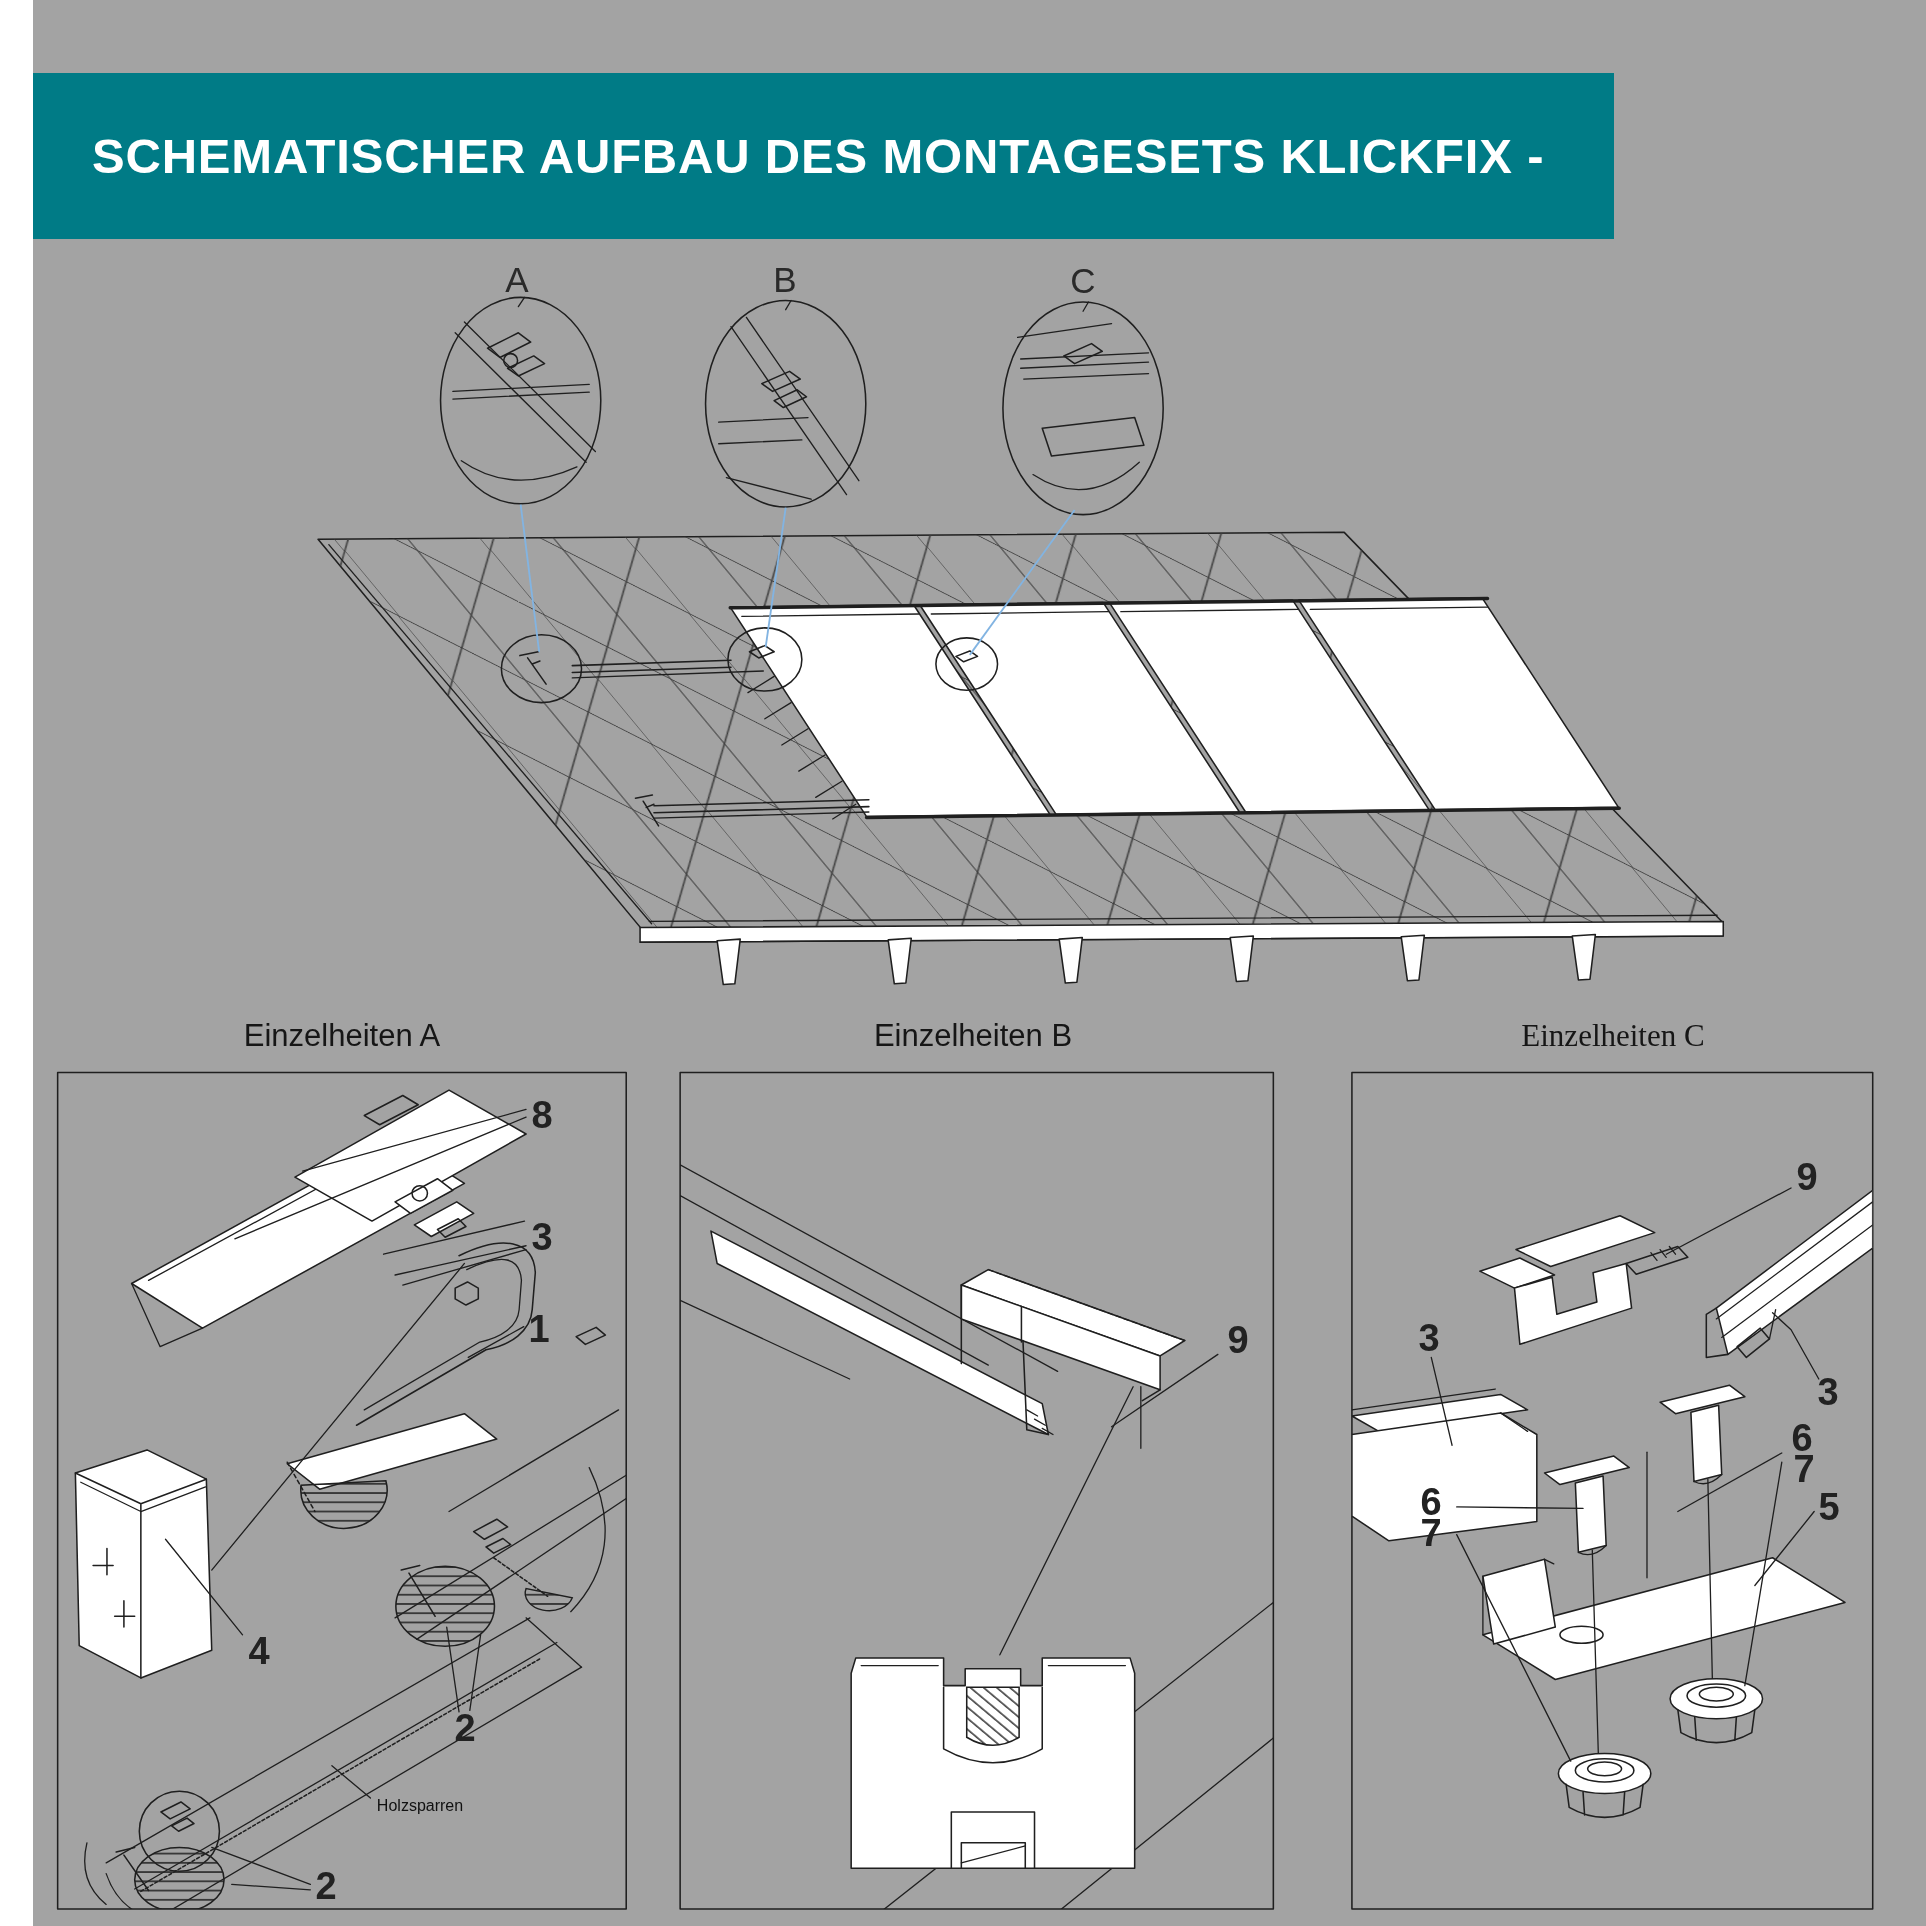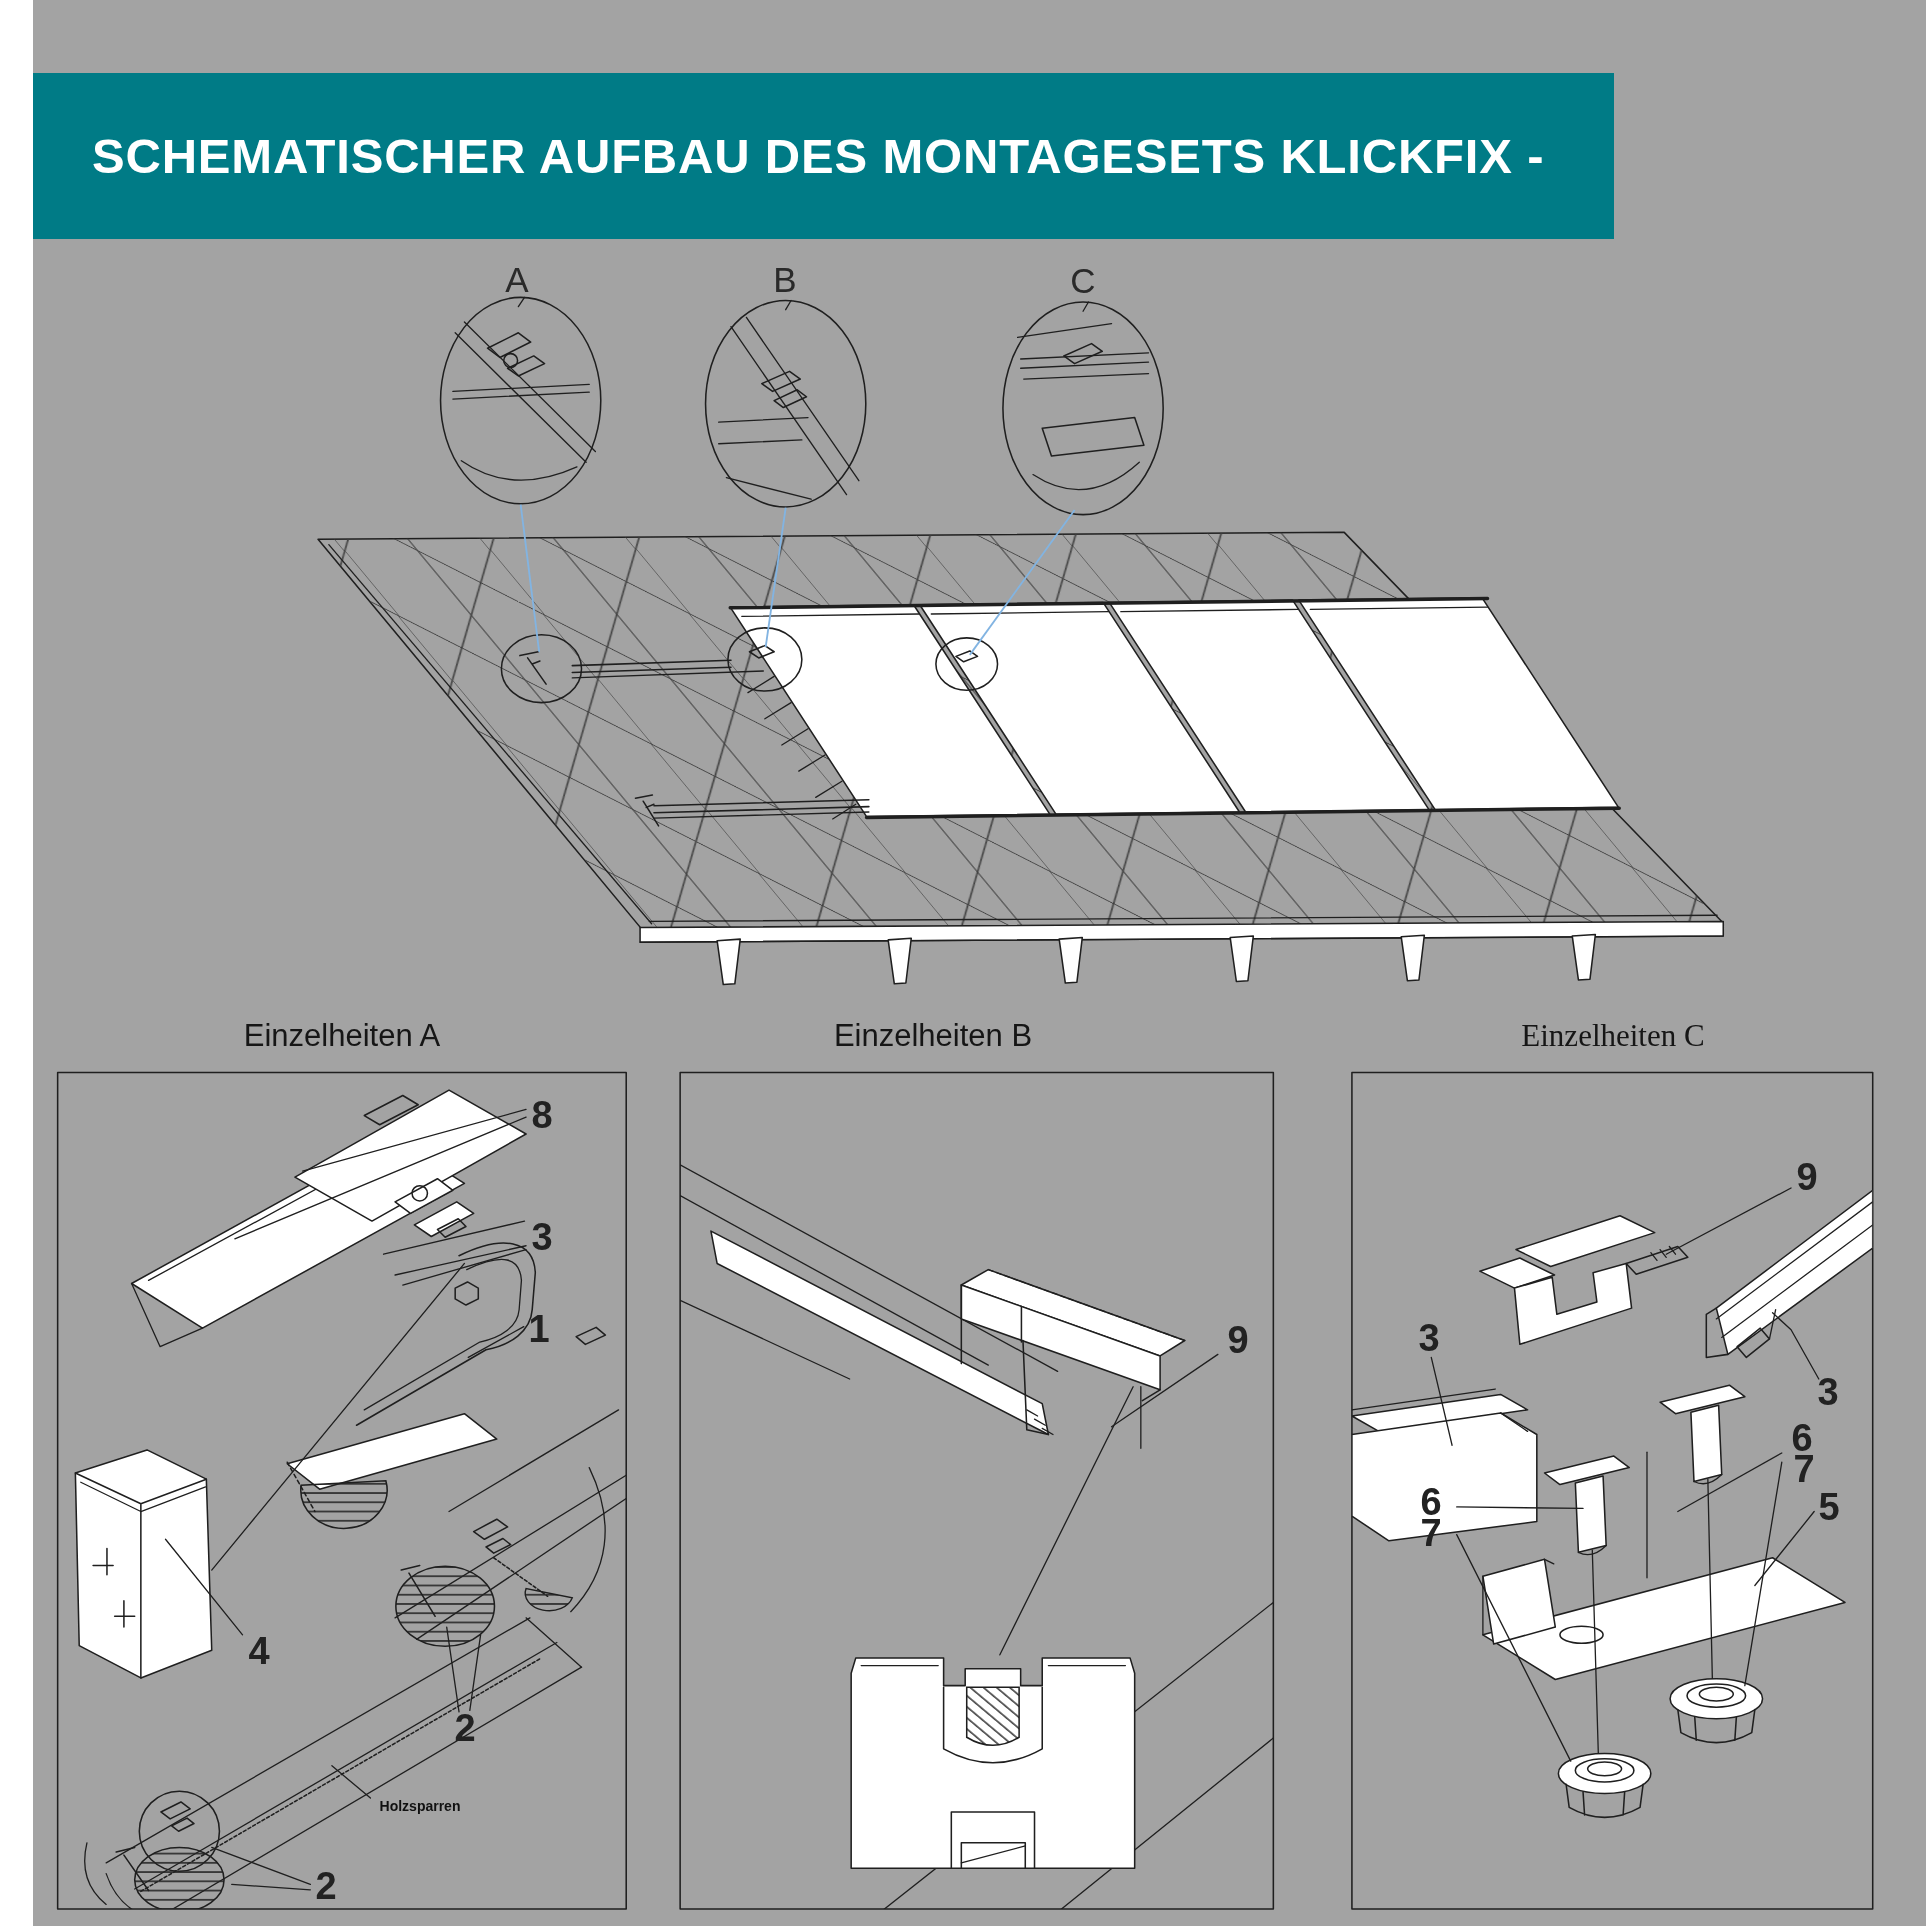--- a/index.html
+++ b/index.html
@@ -8,21 +8,21 @@
   .banner{position:absolute;left:0;top:73px;width:1581px;height:166px;
           background:var(--banner,#007b86);display:flex;flex-direction:column;
           justify-content:center;padding-left:59px;box-sizing:border-box;}
   .banner .tl{color:var(--title-text,#fff);font-weight:bold;font-size:49px;
               letter-spacing:0.8px;line-height:59px;white-space:nowrap;}
   .art{position:absolute;left:0;top:0;width:1926px;height:1926px;}
   .lbl{position:absolute;transform:translate(-50%,-50%);white-space:nowrap;}
   .detail-letter{font-size:35px;font-weight:400;color:#2a2a2a;}
   .sec-title{font-size:31px;font-weight:400;color:#161616;}
   .co{font-size:38px;font-weight:bold;color:#222;}
-  .note{font-size:14px;font-weight:700;color:#111;}
+  .note{font-size:16px;font-weight:400;color:#111;}
   
   .ink{stroke:var(--ink,#1f1f1f);fill:none;stroke-width:2;stroke-linecap:round;stroke-linejoin:round;}
   .blue{stroke:var(--leader,#82b4e2);fill:none;stroke-width:2.4;}
   .thin{stroke-width:1.7;}
   .heavy{stroke-width:4.5;}
   .wfill{fill:#ffffff;}
 </style>
 </head>
 <body>
 
@@ -311,21 +311,21 @@
         <path d="M1848,1992 L1996,2286"></path>
       </g>
     </g>
   </svg>
 
   <div class="lbl detail-letter" style="left:484px;top:280px;">A</div>
   <div class="lbl detail-letter" style="left:752px;top:280px;">B</div>
   <div class="lbl detail-letter" style="left:1050px;top:281px;">C</div>
 
   <div class="lbl sec-title" style="left:309px;top:1036px;">Einzelheiten A</div>
-  <div class="lbl sec-title" style="left:900px;top:1036px;">Einzelheiten B</div>
+  <div class="lbl sec-title" style="left:940px;top:1036px;">Einzelheiten B</div>
   <div class="lbl sec-title" style="left:1580px;top:1036px;font-family:Liberation Serif, serif;">Einzelheiten C</div>
 
   <div class="lbl co" style="left:509px;top:1115px;">8</div>
   <div class="lbl co" style="left:509px;top:1237px;">3</div>
   <div class="lbl co" style="left:506px;top:1329px;">1</div>
   <div class="lbl co" style="left:226px;top:1651px;">4</div>
   <div class="lbl co" style="left:432px;top:1728px;">2</div>
   <div class="lbl co" style="left:293px;top:1886px;">2</div>
   <div class="lbl note" style="left:387px;top:1806px;">Holzsparren</div>
 

